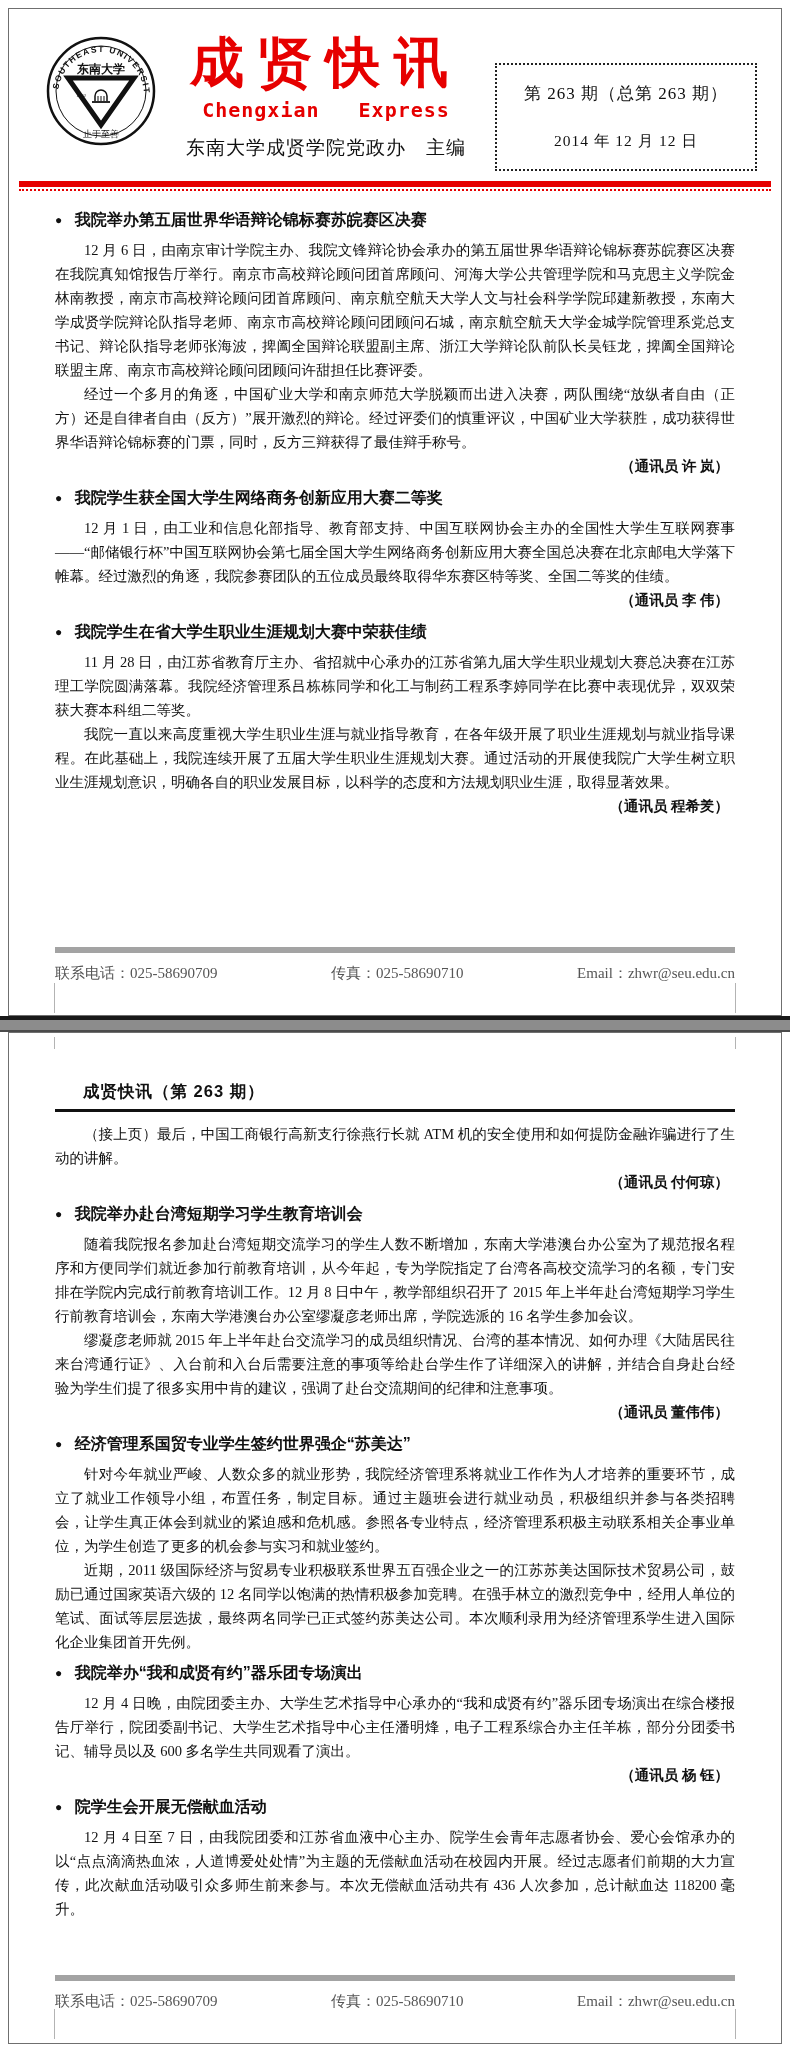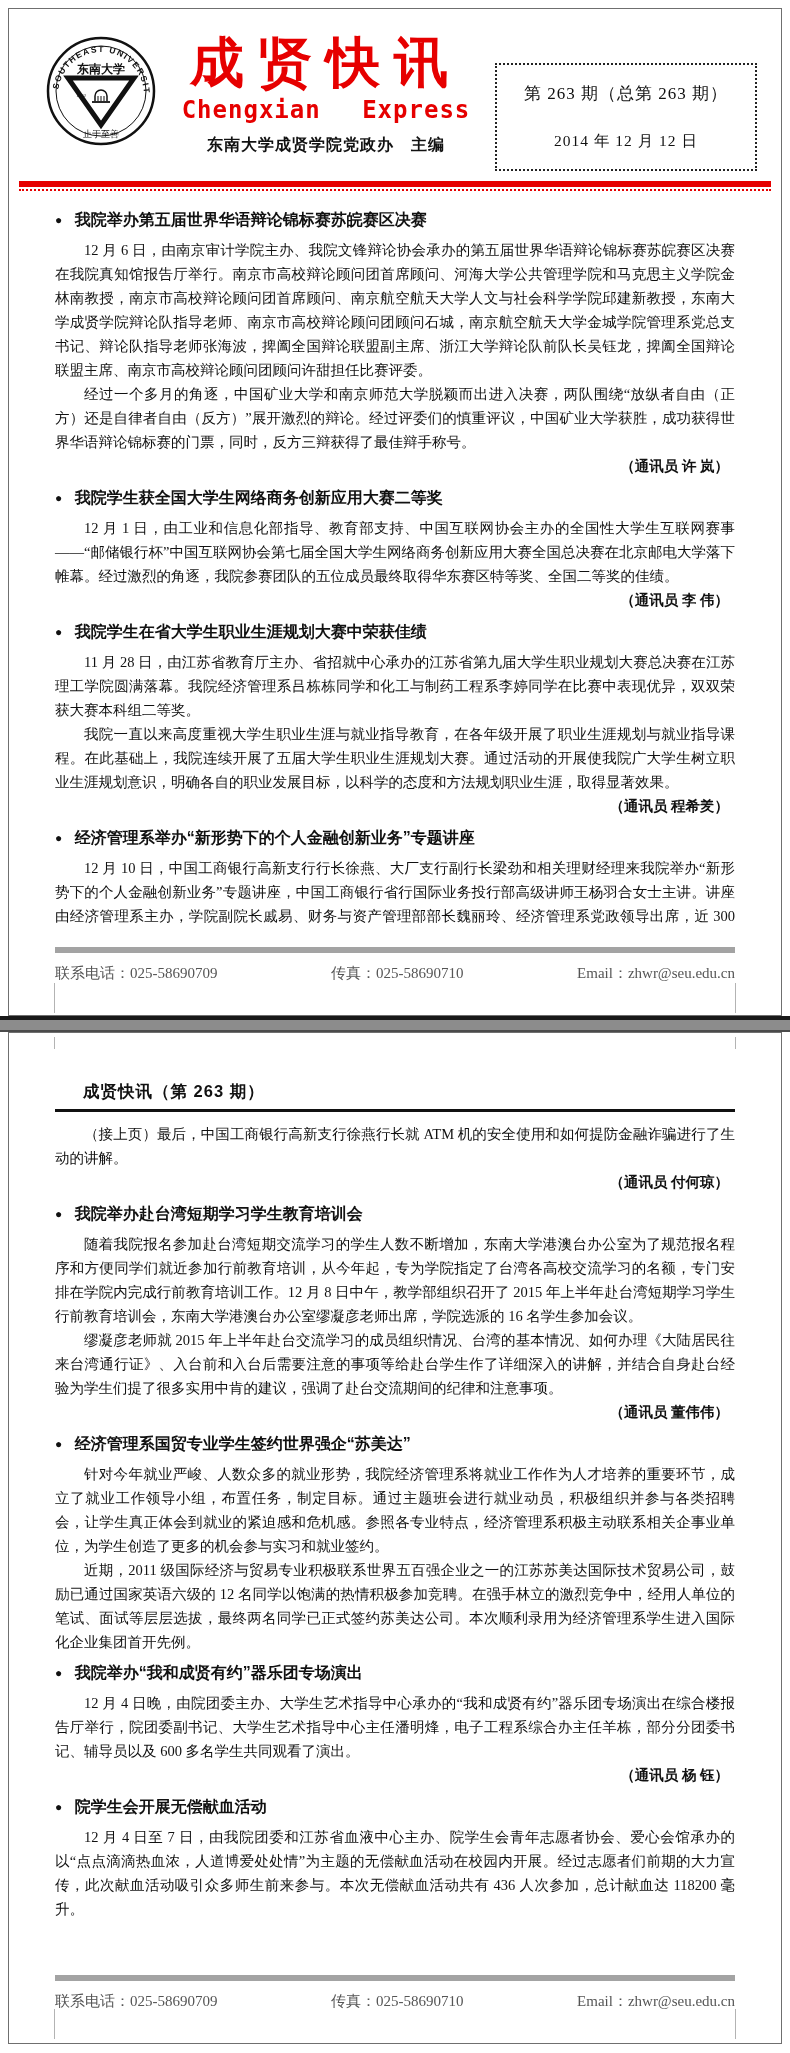--- a/index.html
+++ b/index.html
@@ -10,23 +10,23 @@
   .page1{margin-top:8px;height:1008px;}
   .page2{height:1012px;}
   .page-gap{height:16px;background:#8c8c8c;border-top:4px solid #191919;border-bottom:2px solid #4a4a4a;}
 
   
   .masthead{display:flex;padding:22px 24px 0 36px;}
   .seal{flex:0 0 112px;margin-top:4px;}
   .mast-center{flex:1 1 auto;text-align:center;padding:0 6px;}
   .title-cn{font-size:54px;line-height:62px;font-weight:bold;color:#e60000;letter-spacing:14px;
             font-family:"DejaVu Serif", serif;white-space:nowrap;}
-  .title-en{font-size:24px;line-height:30px;font-weight:bold;color:#e60000;letter-spacing:1px;
+  .title-en{font-size:20px;line-height:30px;font-weight:bold;color:#e60000;letter-spacing:1px;
             word-spacing:26px;font-family:"DejaVu Sans Mono", monospace;margin-top:2px;}
-  .publisher{font-size:16px;font-weight:bold;letter-spacing:1px;margin-top:10px;
+  .publisher{font-size:19px;font-weight:normal;letter-spacing:1px;margin-top:10px;
              font-family:"Liberation Sans", sans-serif;}
   .issue-box{flex:0 0 262px;margin-top:32px;height:108px;border:2px dotted #222;text-align:center;
              padding-top:17px;font-family:"Liberation Serif", serif;}
   .issue-no{font-size:17px;letter-spacing:1px;}
   .issue-date{font-size:15.5px;margin-top:26px;letter-spacing:1px;}
 
   .red-rule{margin:10px 10px 0 10px;}
   .red-thick{height:6px;background:#e60000;}
   .red-thin{height:0;border-top:2px dotted #e60000;margin-top:2px;}
 
@@ -121,27 +121,20 @@
 
   <div class="article">
     <div class="article-title"><span class="bullet">●</span><span class="t-text"> 我院学生在省大学生职业生涯规划大赛中荣获佳绩</span></div>
     <div class="article-body">
             <p class="para">11 月 28 日，由江苏省教育厅主办、省招就中心承办的江苏省第九届大学生职业规划大赛总决赛在江苏理工学院圆满落幕。我院经济管理系吕栋栋同学和化工与制药工程系李婷同学在比赛中表现优异，双双荣获大赛本科组二等奖。</p>
             <p class="para">我院一直以来高度重视大学生职业生涯与就业指导教育，在各年级开展了职业生涯规划与就业指导课程。在此基础上，我院连续开展了五届大学生职业生涯规划大赛。通过活动的开展使我院广大学生树立职业生涯规划意识，明确各自的职业发展目标，以科学的态度和方法规划职业生涯，取得显著效果。</p>
           </div>
     <div class="byline">（通讯员 程希羑）</div>
   </div>
 
-  <div class="article">
-    <div class="article-title"><span class="bullet">●</span><span class="t-text"> 经济管理系举办“新形势下的个人金融创新业务”专题讲座</span></div>
-    <div class="article-body">
-            <p class="para">12 月 10 日，中国工商银行高新支行行长徐燕、大厂支行副行长梁劲和相关理财经理来我院举办“新形势下的个人金融创新业务”专题讲座，中国工商银行省行国际业务投行部高级讲师王杨羽合女士主讲。讲座由经济管理系主办，学院副院长戚易、财务与资产管理部部长魏丽玲、经济管理系党政领导出席，近 300 名师生参加。</p>
-          </div>
-
-  </div>
 </div>
 
     <div class="page-footer">
       <span>联系电话：025-58690709</span>
       <span>传真：025-58690710</span>
       <span>Email：zhwr@seu.edu.cn</span>
     </div>
 
     <div class="mark mark-v" style="left:45px;bottom:2px;"></div>
     <div class="mark mark-v" style="right:45px;bottom:2px;"></div>

